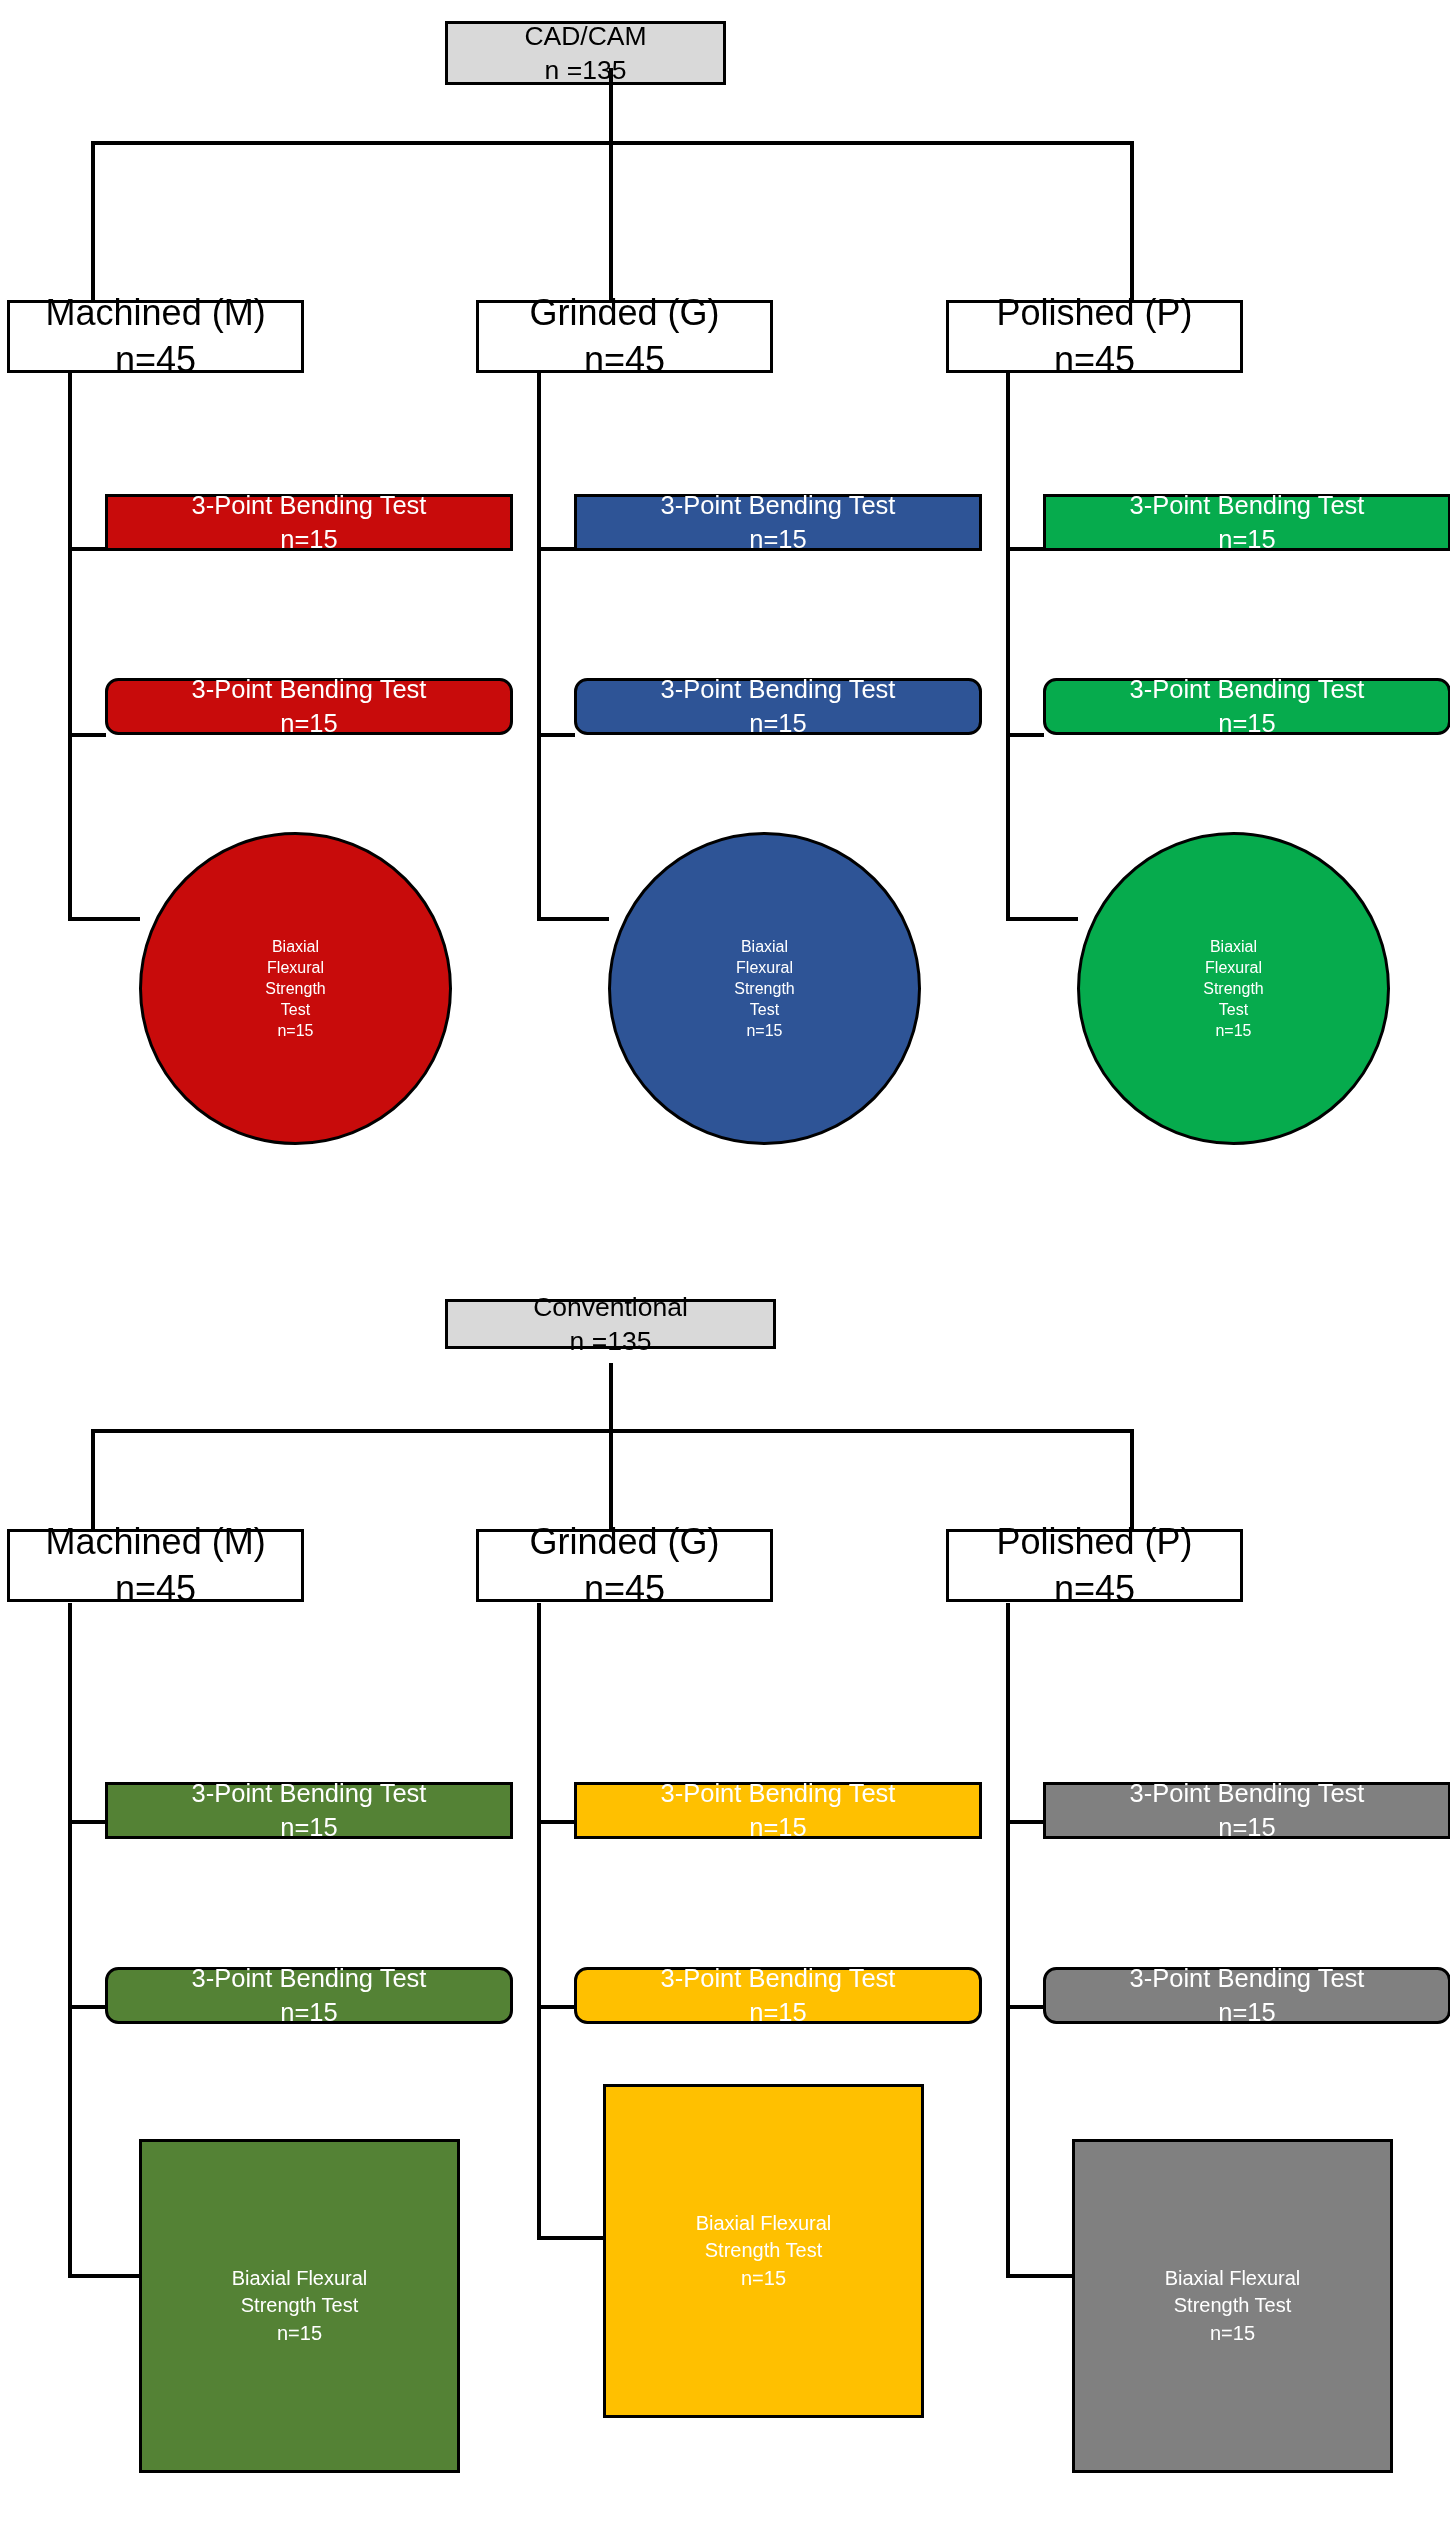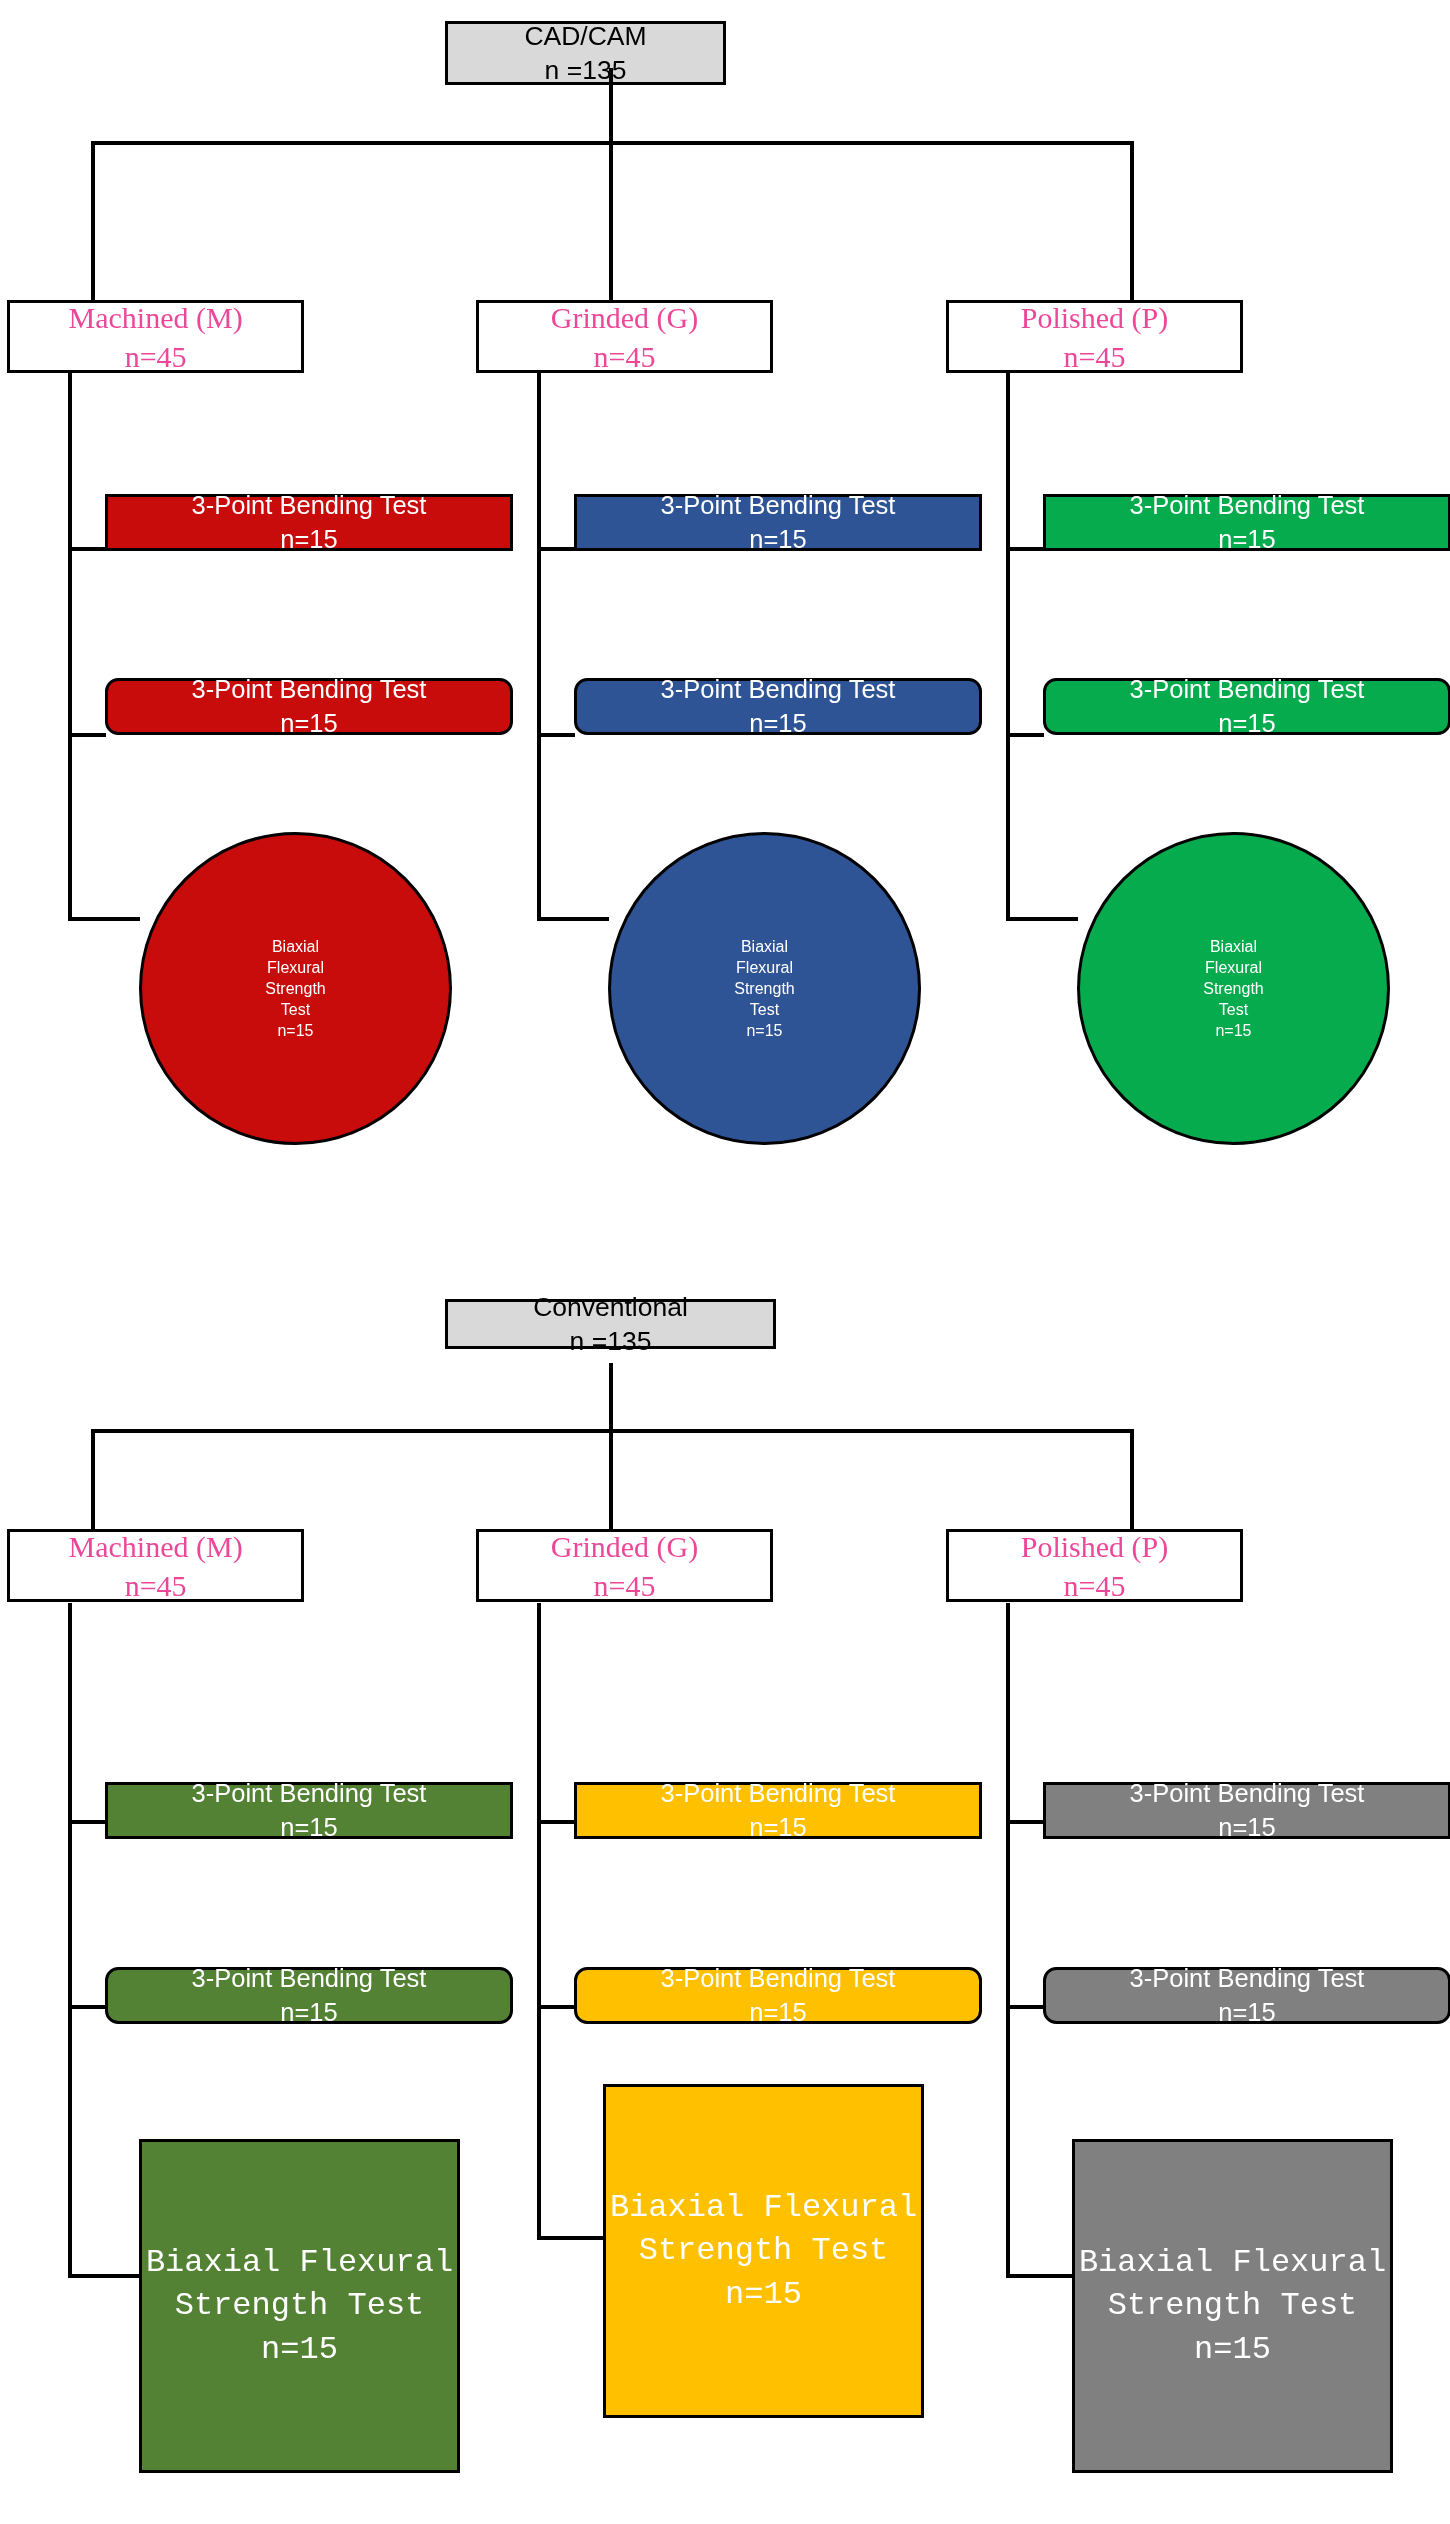--- a/index.html
+++ b/index.html
@@ -37,45 +37,43 @@
 
   
   .root{
     background:#d9d9d9;
     color:#000000;
     font-size:26.5px;
   }
   
   .branch{
     background:#ffffff;
-    color:#ec4899;
-    font-size:30px;
-    font-family:Liberation Serif, serif;
+    color:#000000;
+    font-size:36px;
   }
   
   .test{
     color:#ffffff;
     font-size:25.5px;
     justify-content:center;
   }
   .rounded{border-radius:13.3px;}
 
   
   .circle{
     border-radius:50%;
     color:#ffffff;
     font-size:16px;
     line-height:1.32;
   }
   
   .square{
     color:#ffffff;
-    font-size:32px;
+    font-size:20px;
     line-height:1.36;
-    font-family:Liberation Mono, monospace;
   }
 </style>
 </head>
 <body>
 
 <div id="canvas">
 
   <div class="node root" style="left:445px;top:21px;width:281px;height:64px;">
     <span class="ln1">CAD/CAM</span>
     <span class="ln2">n =135</span>

